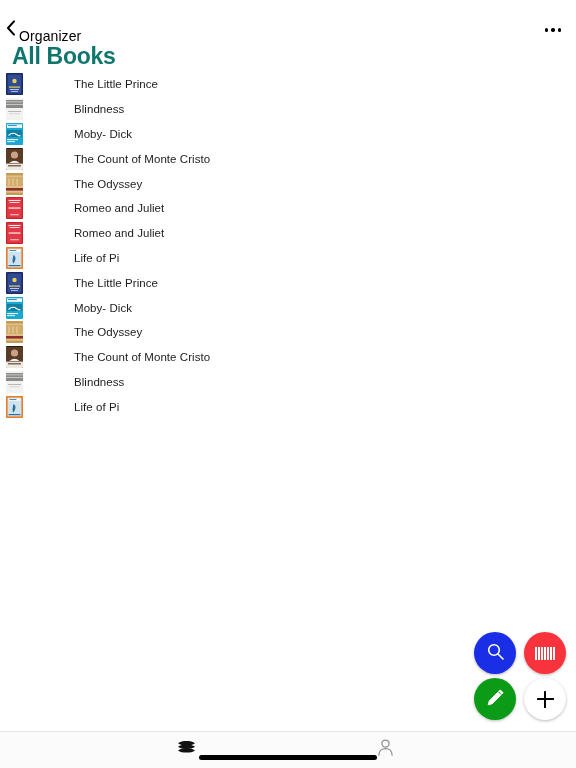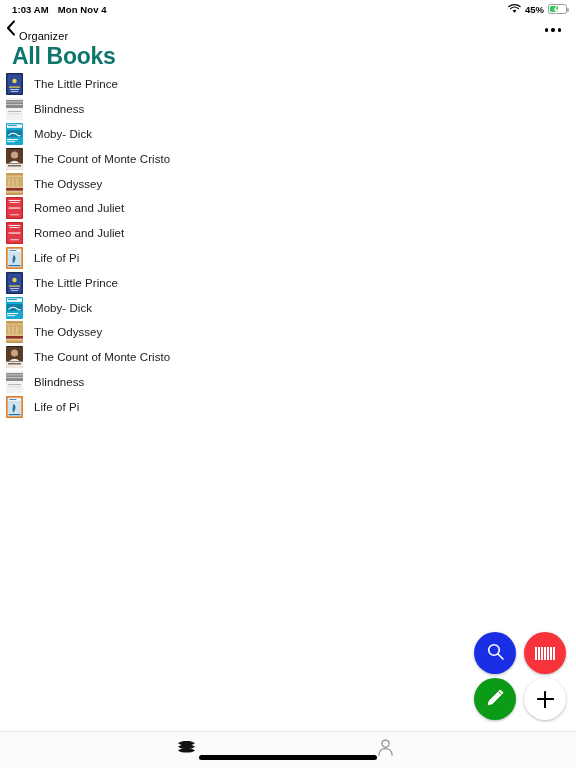--- a/index.html
+++ b/index.html
@@ -39,38 +39,38 @@
   
   .navbar {
     position: absolute; top: 18px; left: 0; width: 576px; height: 24px;
     display: flex; align-items: center; justify-content: space-between;
     padding: 0 13px 0 6px;
   }
   .back-btn {
     display: flex; align-items: center; gap: 3px; cursor: pointer;
     color: #000;
   }
-  .back-label { font-size: 11px; color: #000; letter-spacing: .1px; margin-top: 12px; }
+  .back-label { font-size: 14px; color: #000; letter-spacing: .1px; margin-top: 12px; }
   .more-btn { display: flex; align-items: center; gap: 3px; cursor: pointer; padding: 4px 2px; }
   .more-btn i {
     width: 3.4px; height: 3.4px; background: #000; border-radius: 50%; display: block;
   }
 
   
   .page-title {
     position: absolute; top: 42px; left: 12px;
     font-size: 23px; font-weight: 700; color: #0f766e;
     letter-spacing: -.3px; line-height: 28px;
   }
 
   
   .booklist { position: absolute; top: 72px; left: 0; width: 576px; }
   .book-row {
     display: flex; align-items: center; height: 24.8px;
-    padding-left: 6px; cursor: pointer;
+    padding-left: 6px; cursor: pointer; gap: 40px;
   }
   .cover {
     width: 17px; height: 22px; flex: 0 0 17px;
     border-radius: 1px; overflow: hidden; position: relative;
     background: #ddd;
   }
   .cover svg { display: block; width: 100%; height: 100%; }
   .book-title {
     margin-left: 11px; font-size: 11.5px; color: #1c1c1e;
     letter-spacing: .05px; white-space: nowrap;
@@ -108,42 +108,20 @@
   .home-indicator {
     position: absolute; left: 50%; transform: translateX(-50%); bottom: 8px;
     width: 178px; height: 5px; background: #000; border-radius: 3px;
   }
 </style>
 </head>
 <body>
 
 <div id="app">
 
-  <div class="statusbar">
-    <div class="sb-left">
-      <span class="sb-time">1:03 AM</span>
-      <span class="sb-date">Mon Nov 4</span>
-    </div>
-    <div class="sb-right">
-      <span class="wifi-icon">
-        <svg width="13" height="10" viewBox="0 0 13 10">
-          <path d="M6.5 8.8 L4.55 6.6 a3 3 0 0 1 3.9 0 Z" fill="#000"></path>
-          <path d="M2.6 4.6 a6 6 0 0 1 7.8 0" stroke="#000" stroke-width="1.25" fill="none" stroke-linecap="round"></path>
-          <path d="M0.9 2.6 a9 9 0 0 1 11.2 0" stroke="#000" stroke-width="1.25" fill="none" stroke-linecap="round"></path>
-        </svg>
-      </span>
-      <span class="sb-pct">45%</span>
-      <span class="batt">
-        <span class="batt-fill"></span>
-        <svg class="batt-bolt" width="6" height="10" viewBox="0 0 6 10">
-          <path d="M3.6 0 L0.6 5.4 H2.6 L2.2 10 L5.4 4.4 H3.3 Z" fill="#ffffff"></path>
-        </svg>
-      </span>
-    </div>
-  </div>
 
   <div class="navbar">
     <div class="back-btn">
       <span>
         <svg width="10" height="16" viewBox="0 0 10 16">
           <path d="M8 1.4 L2 8 L8 14.6" stroke="#000" stroke-width="2" fill="none" stroke-linecap="round" stroke-linejoin="round"></path>
         </svg>
       </span>
       <span class="back-label">Organizer</span>
     </div>

